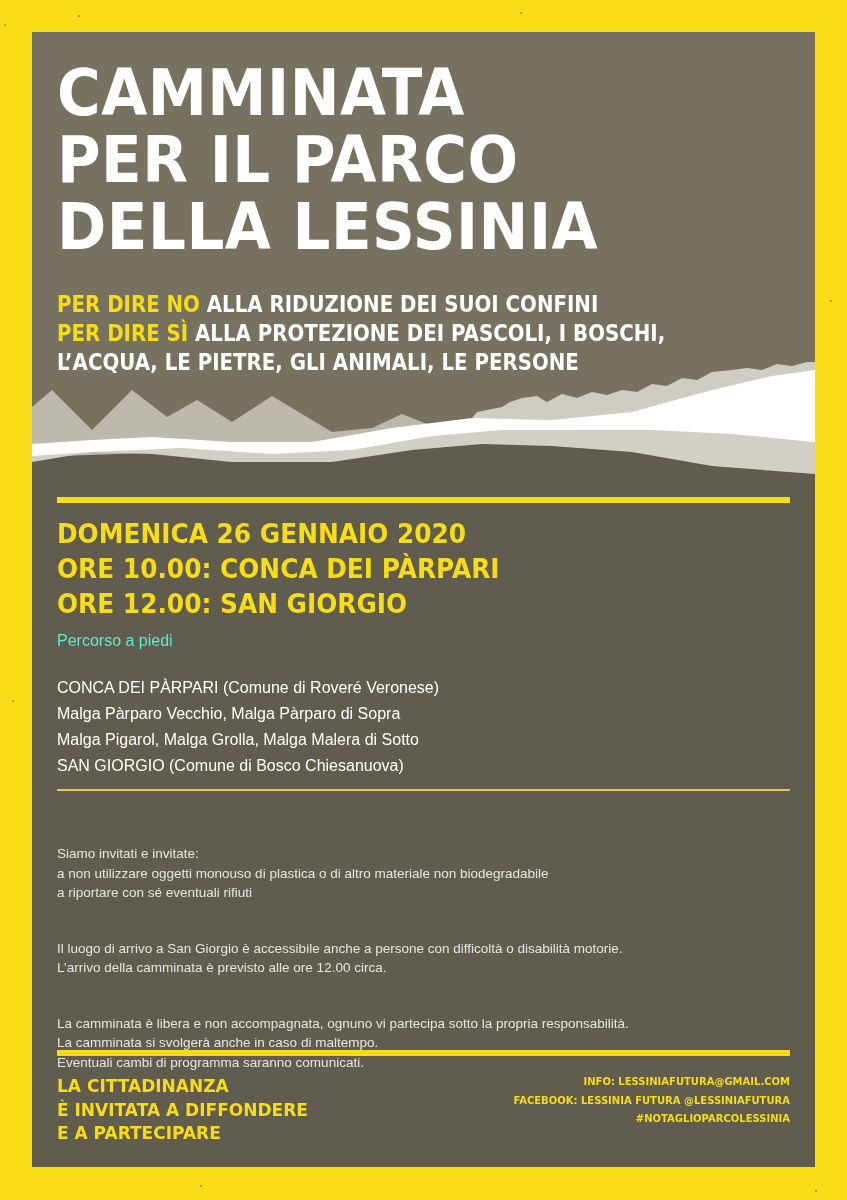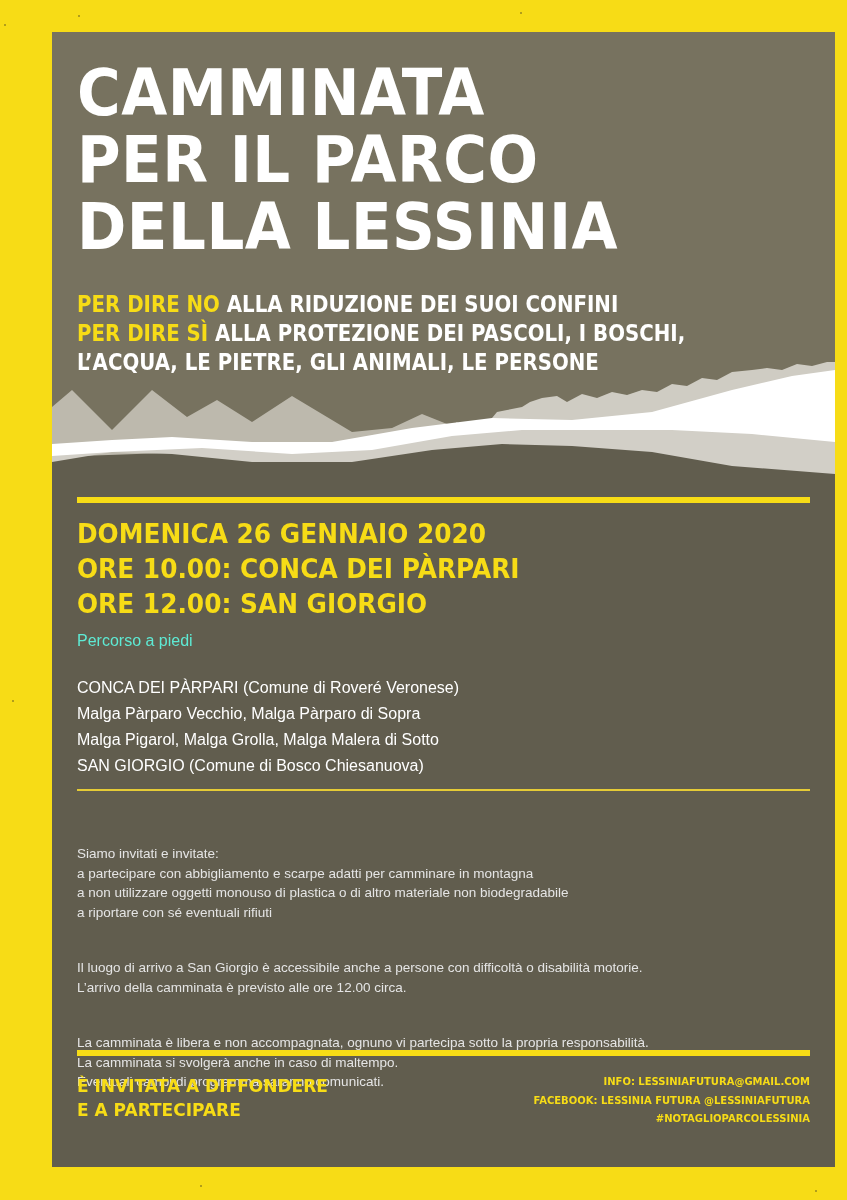--- a/index.html
+++ b/index.html
@@ -7,21 +7,20 @@
       width: 847px; height: 1200px; overflow: hidden;
       background: #f7dc16;
       font-family: "Liberation Sans", sans-serif;
       position: relative;
     }
     .speck { position: absolute; width: 2px; height: 2px; background: #5a5020; border-radius: 50%; opacity: .6; }
     .panel {
       position: absolute; left: 32px; top: 32px; width: 783px; height: 1135px;
       background: #615d4e;
       overflow: hidden;
-      margin-left: 20px;
     }
     .panel-top {
       position: absolute; left: 0; top: 0; width: 100%; height: 440px;
       background: #77725f;
     }
     .title {
       position: absolute; left: 25px; top: 28px;
       color: #ffffff; font-weight: 700; font-size: 64px; line-height: 67px;
       letter-spacing: 0.5px; margin: 0;
       font-family: "DejaVu Sans", sans-serif;
@@ -129,21 +128,20 @@
     <div>Malga Pigarol, Malga Grolla, Malga Malera di Sotto</div>
     <div>SAN GIORGIO (Comune di Bosco Chiesanuova)</div>
   </div>
 
   <div class="rule-thin" style="top:757px"></div>
 
   <div class="notes">
     <p>
       </p>
       <div>Siamo invitati e invitate:</div>
-      <div>a partecipare con abbigliamento e scarpe adatti per camminare in montagna</div>
       <div>a non utilizzare oggetti monouso di plastica o di altro materiale non biodegradabile</div>
       <div>a riportare con sé eventuali rifiuti</div>
     <p></p>
     <div style="height:12px"></div>
     <p>
       </p>
       <div>Il luogo di arrivo a San Giorgio è accessibile anche a persone con difficoltà o disabilità motorie.</div>
       <div>L’arrivo della camminata è previsto alle ore 12.00 circa.</div>
     <p></p>
     <div style="height:12px"></div>
@@ -151,20 +149,21 @@
       </p>
       <div>La camminata è libera e non accompagnata, ognuno vi partecipa sotto la propria responsabilità.</div>
       <div>La camminata si svolgerà anche in caso di maltempo.</div>
       <div>Eventuali cambi di programma saranno comunicati.</div>
     <p></p>
   </div>
 
   <div class="rule-thick" style="top:1018px"></div>
 
   <div class="cta">
+    <div>LA CITTADINANZA</div>
     <div>È INVITATA A DIFFONDERE</div>
     <div>E A PARTECIPARE</div>
   </div>
 
   <div class="contacts">
     <div>INFO: LESSINIAFUTURA@GMAIL.COM</div>
     <div>FACEBOOK: LESSINIA FUTURA @LESSINIAFUTURA</div>
     <div>#NOTAGLIOPARCOLESSINIA</div>
   </div>
 </main>

